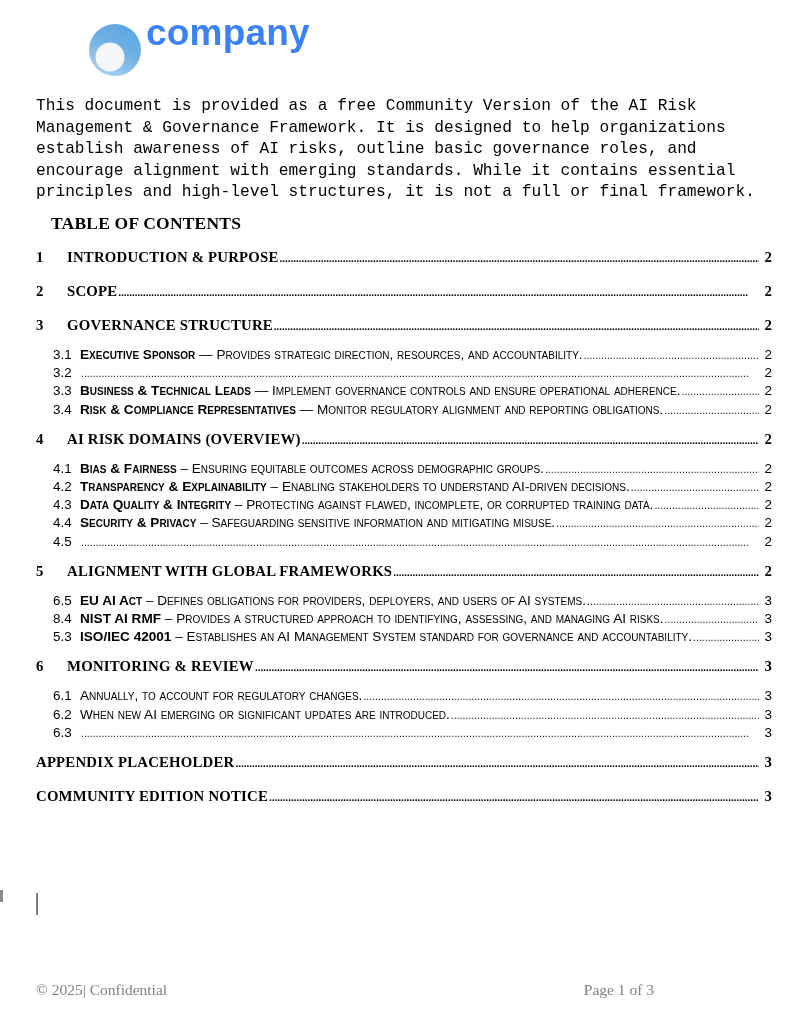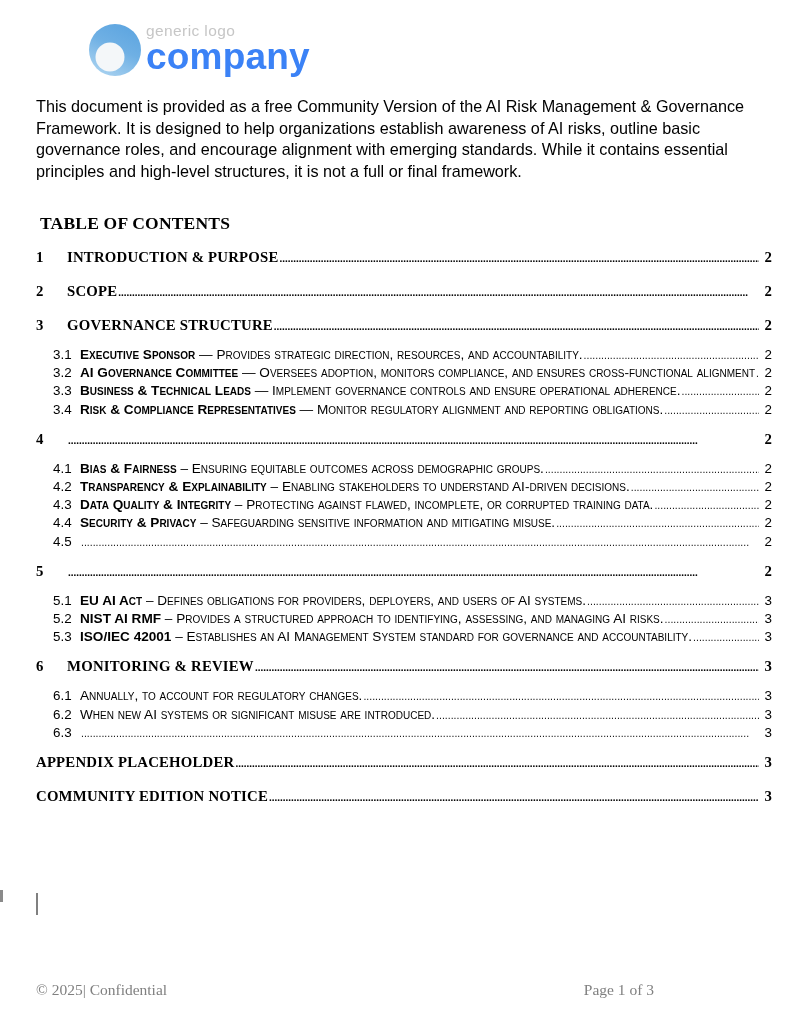--- a/index.html
+++ b/index.html
@@ -77,41 +77,41 @@
   .intro-title {
     font-family: "Liberation Serif", serif;
     font-weight: bold;
     font-style: italic;
     font-size: 15.5px;
     line-height: 19px;
     letter-spacing: -0.2px;
     margin: 0 0 1px 0;
   }
   .intro-body {
-    font-family: Liberation Sans, sans-serif;
+    font-family: Liberation Mono, monospace;
     font-size: 16.2px;
     line-height: 21.5px;
     margin: 0;
     text-align: left;
   }
 
   
   .toc {
     position: absolute;
     left: 36px;
     top: 212px;
     width: 736px;
   }
   .toc-heading {
     font-family: "Liberation Serif", serif;
     font-weight: bold;
     font-size: 17.5px;
     letter-spacing: 0.2px;
     line-height: 22px;
-    margin: 0 0 10px 4px;
+    margin: 0 0 10px 15px;
   }
 
   .toc-row {
     display: flex;
     align-items: baseline;
     width: 736px;
     white-space: nowrap;
     overflow: hidden;
   }
   .toc-row .num {
@@ -221,21 +221,20 @@
             <stop offset="0%" stop-color="#a9d2f0"></stop>
             <stop offset="55%" stop-color="#6fb0e4"></stop>
             <stop offset="100%" stop-color="#5da5e0"></stop>
           </linearGradient>
         </defs>
         <circle cx="31" cy="30" r="26" fill="url(#lgrad)"></circle>
         <circle cx="26" cy="37" r="14.5" fill="#f4f7f9"></circle>
       </svg>
     </div>
     <div class="logo-text">
-      <div class="logo-tagline">generic logo</div>
       <div class="logo-name">company</div>
     </div>
   </div>
 
   <div class="intro">
     <p class="intro-body">This document is provided as a free Community Version of the AI Risk Management &amp; Governance Framework. It is designed to help organizations establish awareness of AI risks, outline basic governance roles, and encourage alignment with emerging standards. While it contains essential principles and high-level structures, it is not a full or final framework.</p>
   </div>
 
   <div class="toc">
     <div class="toc-heading">TABLE OF CONTENTS</div>
@@ -259,38 +258,38 @@
           <span class="pg">2</span>
         </div>
         <div class="toc-row lvl2 grp">
           <span class="num">3.1</span>
           <span class="title"><span class="strong">Executive Sponsor</span><span> — Provides strategic direction, resources, and accountability.</span></span>
           <span class="leader">.....................................................................................................................................................................................................................................</span>
           <span class="pg">2</span>
         </div>
         <div class="toc-row lvl2">
           <span class="num">3.2</span>
-          <span class="title"><span class="strong">AI Governance Committee</span><span> — Oversees adoption, monitors compliance, and ensures cross-functional alignment</span></span>
           <span class="leader">.....................................................................................................................................................................................................................................</span>
           <span class="pg">2</span>
         </div>
         <div class="toc-row lvl2">
           <span class="num">3.3</span>
           <span class="title"><span class="strong">Business &amp; Technical Leads</span><span> — Implement governance controls and ensure operational adherence.</span></span>
           <span class="leader">.....................................................................................................................................................................................................................................</span>
           <span class="pg">2</span>
         </div>
         <div class="toc-row lvl2">
           <span class="num">3.4</span>
           <span class="title"><span class="strong">Risk &amp; Compliance Representatives</span><span> — Monitor regulatory alignment and reporting obligations.</span></span>
           <span class="leader">.....................................................................................................................................................................................................................................</span>
           <span class="pg">2</span>
         </div>
         <div class="toc-row lvl1 grp">
           <span class="num">4</span>
+          <span class="title">AI RISK DOMAINS (OVERVIEW)</span>
           <span class="leader">.....................................................................................................................................................................................................................................</span>
           <span class="pg">2</span>
         </div>
         <div class="toc-row lvl2 grp">
           <span class="num">4.1</span>
           <span class="title"><span class="strong">Bias &amp; Fairness</span><span> – Ensuring equitable outcomes across demographic groups.</span></span>
           <span class="leader">.....................................................................................................................................................................................................................................</span>
           <span class="pg">2</span>
         </div>
         <div class="toc-row lvl2">
@@ -311,31 +310,32 @@
           <span class="leader">.....................................................................................................................................................................................................................................</span>
           <span class="pg">2</span>
         </div>
         <div class="toc-row lvl2">
           <span class="num">4.5</span>
           <span class="leader">.....................................................................................................................................................................................................................................</span>
           <span class="pg">2</span>
         </div>
         <div class="toc-row lvl1 grp">
           <span class="num">5</span>
+          <span class="title">ALIGNMENT WITH GLOBAL FRAMEWORKS</span>
           <span class="leader">.....................................................................................................................................................................................................................................</span>
           <span class="pg">2</span>
         </div>
         <div class="toc-row lvl2 grp">
-          <span class="num">5.1</span>
+          <span class="num">6.5</span>
           <span class="title"><span class="strong">EU AI Act</span><span> – Defines obligations for providers, deployers, and users of AI systems.</span></span>
           <span class="leader">.....................................................................................................................................................................................................................................</span>
           <span class="pg">3</span>
         </div>
         <div class="toc-row lvl2">
-          <span class="num">5.2</span>
+          <span class="num">8.4</span>
           <span class="title"><span class="strong">NIST AI RMF</span><span> – Provides a structured approach to identifying, assessing, and managing AI risks.</span></span>
           <span class="leader">.....................................................................................................................................................................................................................................</span>
           <span class="pg">3</span>
         </div>
         <div class="toc-row lvl2">
           <span class="num">5.3</span>
           <span class="title"><span class="strong">ISO/IEC 42001</span><span> – Establishes an AI Management System standard for governance and accountability.</span></span>
           <span class="leader">.....................................................................................................................................................................................................................................</span>
           <span class="pg">3</span>
         </div>
@@ -346,21 +346,21 @@
           <span class="pg">3</span>
         </div>
         <div class="toc-row lvl2 grp">
           <span class="num">6.1</span>
           <span class="title"><span>Annually, to account for regulatory changes.</span></span>
           <span class="leader">.....................................................................................................................................................................................................................................</span>
           <span class="pg">3</span>
         </div>
         <div class="toc-row lvl2">
           <span class="num">6.2</span>
-          <span class="title"><span>When new AI systems or significant misuse are introduced.</span></span>
+          <span class="title"><span>When new AI emerging or significant updates are introduced.</span></span>
           <span class="leader">.....................................................................................................................................................................................................................................</span>
           <span class="pg">3</span>
         </div>
         <div class="toc-row lvl2">
           <span class="num">6.3</span>
           <span class="leader">.....................................................................................................................................................................................................................................</span>
           <span class="pg">3</span>
         </div>
         <div class="toc-row lvl1 nonum grp">
           <span class="num"></span>

